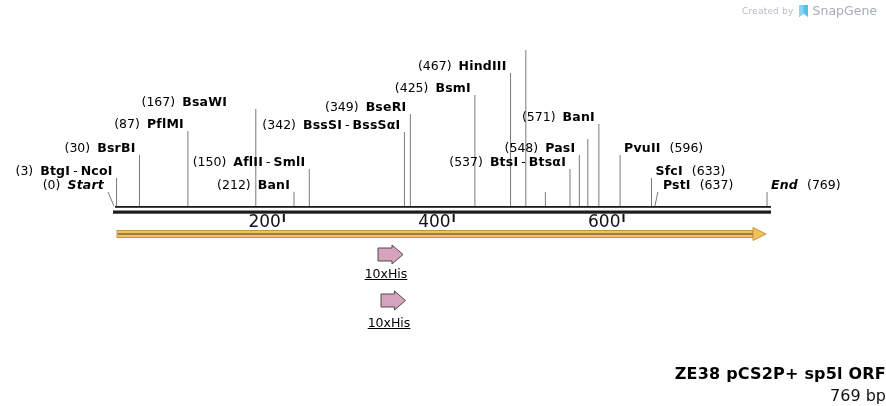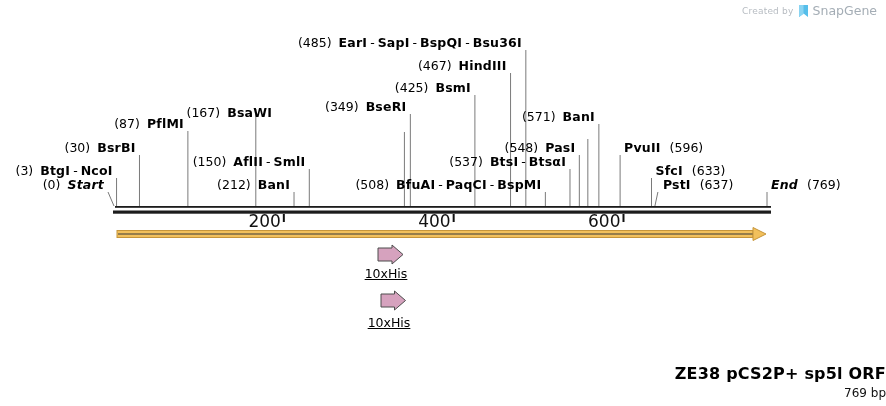--- a/index.html
+++ b/index.html
@@ -29,21 +29,21 @@
   
   .tick-label { position:absolute; font-size:17px; color:#111; height:13px; line-height:13px; }
 
   
   .feature-label { position:absolute; font-size:12.5px; color:#000; transform:translateX(-50%);
                    height:15px; line-height:15px;text-decoration:underline; }
 
   
   .footer { position:absolute; left:0; top:364px; width:886px; text-align:right; }
   .footer .title  { font-size:16px; font-weight:700; color:#000; letter-spacing:.2px; }
-  .footer .length { font-size:12px; color:#111; margin-top:3px; }
+  .footer .length { font-size:16px; color:#111; margin-top:3px; }
 </style>
 </head>
 <body>
 
 <div class="canvas">
 
   <div class="watermark">
     <span class="prefix">Created by</span>
     <svg width="11" height="14" viewBox="0 0 11 14">
       <path d="M1 1 h9 v12 l-4.5 -3.4 L1 13 Z" fill="#56BEEA"></path>
@@ -84,28 +84,27 @@
       <polygon points="753,227.5 766,234 753,240.5" fill="#F2C05C" stroke="#C6953B" stroke-width="1"></polygon>
       <polygon points="378,248 392,248 392,245 403,254.5 392,264 392,261 378,261" fill="#D6A2BE" stroke="#4d4d4d" stroke-width="1"></polygon>
       <polygon points="381,294 394.5,294 394.5,291 405.5,300.5 394.5,310 394.5,307 381,307" fill="#D6A2BE" stroke="#4d4d4d" stroke-width="1"></polygon>
     </svg>
 
   <div id="sites-layer">
       <div class="site-label italic" style="top: 177px; right: 782px;"><span class="num lead">(0)</span><span class="name">Start</span></div>
       <div class="site-label" style="top: 163px; right: 773.453px;"><span class="num lead">(3)</span><span class="name">BtgI</span><span class="sep">-</span><span class="name">NcoI</span></div>
       <div class="site-label" style="top: 140px; right: 750.525px;"><span class="num lead">(30)</span><span class="name">BsrBI</span></div>
       <div class="site-label" style="top: 116px; right: 702.124px;"><span class="num lead">(87)</span><span class="name">PflMI</span></div>
-      <div class="site-label" style="top: 94px; right: 614px; margin-top: 11px;"><span class="num lead">(167)</span><span class="name">BsaWI</span></div>
+      <div class="site-label" style="top: 94px; right: 659px;"><span class="num lead">(167)</span><span class="name">BsaWI</span></div>
       <div class="site-label" style="top: 177px; right: 595.979px;"><span class="num lead">(212)</span><span class="name">BanI</span></div>
       <div class="site-label" style="top: 154px; right: 580.694px;"><span class="num lead">(150)</span><span class="name">AflII</span><span class="sep">-</span><span class="name">SmlI</span></div>
+      <div class="site-label" style="top: 117px; right: 485.589px;"><span class="num lead">(342)</span><span class="name">BssSI</span><span class="sep">-</span><span class="name">BssSαI</span></div>
       <div class="site-label" style="top: 99px; right: 479.645px;"><span class="num lead">(349)</span><span class="name">BseRI</span></div>
       <div class="site-label" style="top: 80px; right: 415.109px;"><span class="num lead">(425)</span><span class="name">BsmI</span></div>
       <div class="site-label" style="top: 58px; right: 379.445px;"><span class="num lead">(467)</span><span class="name">HindIII</span></div>
-      <div class="site-label" style="top: 35px; right: 364.16px;"><span class="num lead">(485)</span><span class="name">EarI</span><span class="sep">-</span><span class="name">SapI</span><span class="sep">-</span><span class="name">BspQI</span><span class="sep">-</span><span class="name">Bsu36I</span></div>
-      <div class="site-label" style="top: 177px; right: 344.629px;"><span class="num lead">(508)</span><span class="name">BfuAI</span><span class="sep">-</span><span class="name">PaqCI</span><span class="sep">-</span><span class="name">BspMI</span></div>
       <div class="site-label" style="top: 154px; right: 320.004px; text-align: right;"><span class="num lead">(537)</span><span class="name">BtsI</span><span class="sep">-</span><span class="name">BtsαI</span></div>
       <div class="site-label" style="top: 140px; right: 310.663px;"><span class="num lead">(548)</span><span class="name">PasI</span></div>
       <div class="site-label" style="top: 109px; right: 291.133px;"><span class="num lead">(571)</span><span class="name">BanI</span></div>
       <div class="site-label" style="top: 140px; left: 624.096px;"><span class="name">PvuII</span><span class="num trail">(596)</span></div>
       <div class="site-label" style="top: 163px; left: 655.515px;"><span class="name">SfcI</span><span class="num trail">(633)</span></div>
       <div class="site-label" style="top: 177px; left: 662.912px;"><span class="name">PstI</span><span class="num trail">(637)</span></div>
       <div class="site-label italic" style="top: 177px; left: 771px;"><span class="name">End</span><span class="num trail">(769)</span></div>
     </div>
   <div id="ticks-layer">
       <div class="tick-label" style="right: 605.169px; top: 215px;">200</div>

